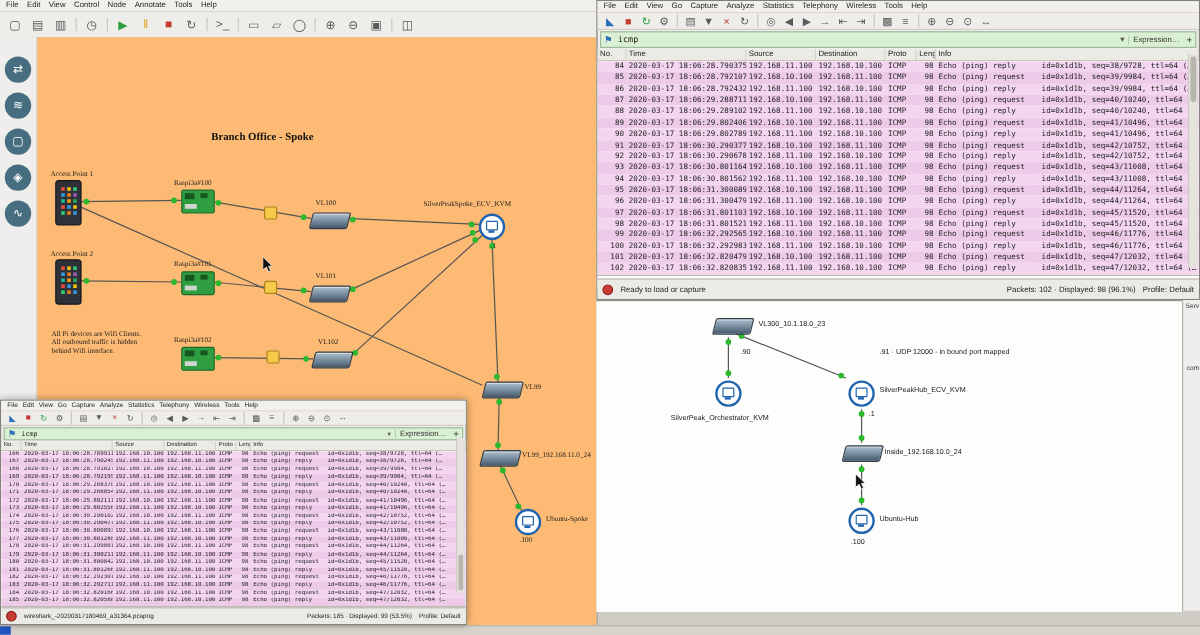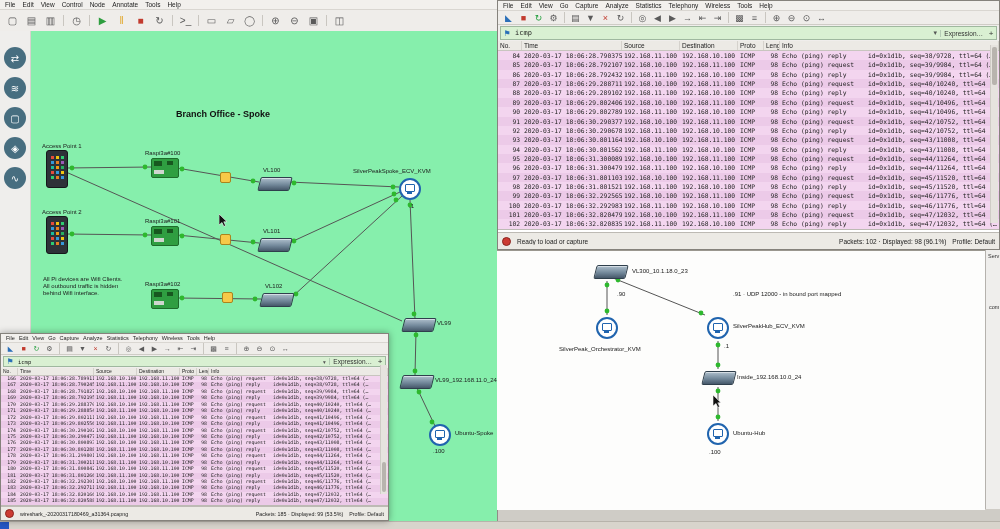--- a/index.html
+++ b/index.html
@@ -19,21 +19,21 @@
   
   .gns3-win{position:absolute;left:0;top:0;width:497px;height:521px;background:#f0eeec;
     border-right:1px solid #8f8c86;}
   .gns3-win .toolbar{height:21px;}
   .gns3-win .tbtn{width:17px;height:16px;font-size:10px;}
   .gns3-body{position:absolute;left:0;top:31px;right:0;bottom:0;display:flex;}
   .palette{width:30px;background:#efeeec;border-right:1px solid #d6d3cd;display:flex;
     flex-direction:column;align-items:center;padding-top:12px;}
   .palette .tbtn{width:22px;height:22px;border-radius:50%;background:#476e80;color:#fff;
     font-size:10px;margin:4px 0;}
-  .canvas{flex:1;position:relative;background:#86efac;overflow:hidden;}
+  .canvas{flex:1;position:relative;background:#fdba74;overflow:hidden;font-family:Liberation Serif, serif;}
   .linklayer{position:absolute;left:0;top:0;}
   .lk{stroke:#555;stroke-width:1;}
   .dot{fill:var(--link-green);}
   .dev{position:absolute;}
   .dev-label{position:absolute;font-size:6px;color:#1c1c1c;white-space:nowrap;}
   .topo-title{position:absolute;font-size:9px;font-weight:bold;color:#101010;white-space:nowrap;}
   .note{position:absolute;font-size:6px;line-height:7px;color:#1c1c1c;white-space:nowrap;}
   .sw{position:absolute;width:30px;height:12px;border-radius:2px;
     background:linear-gradient(180deg,#aebfcc,#73899b 55%,#46586a);
     border:1px solid #2f3f4c;box-shadow:inset 0 1px 0 rgba(255,255,255,.5);

